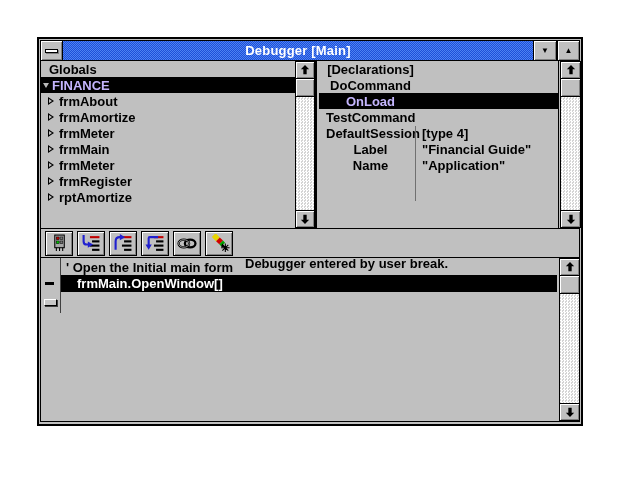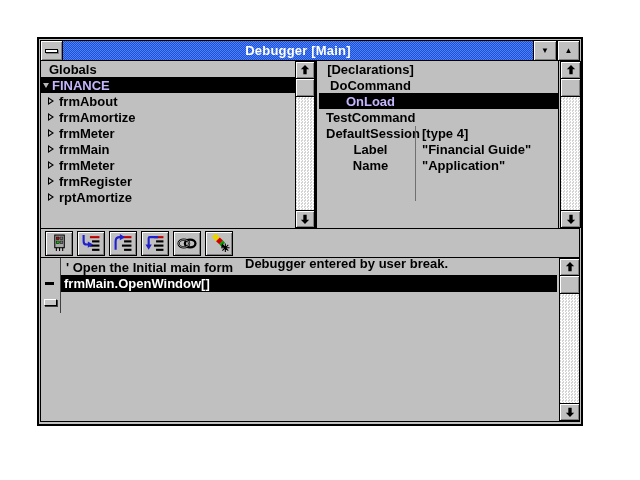--- a/index.html
+++ b/index.html
@@ -270,21 +270,21 @@
     </div>
     <span class="statusmsg">Debugger entered by user break.</span>
   </div>
 
   <div class="codepane">
     <div class="gutterline"></div>
 
     <div class="codeline" style="top:1px; padding-left:5px;">
       <span>' Open the Initial main form</span>
     </div>
-    <div class="codeline sel" style="top:17px; padding-left:3px;">
+    <div class="codeline sel" style="top:17px; padding-left:16px;">
       <span>frmMain.OpenWindow[]</span>
     </div>
 
     <div class="gmark-dash inpane"></div>
     <div class="gmark-minusbtn"></div>
 
     <div class="scrollcol" style="left:518px; width:21px;">
       <div class="sbtn">
         <svg class="sarrow" viewBox="0 0 12 14">
             <path d="M6 1 L11 6 H8 V12 H4 V6 H1 Z" fill="#000"></path>

